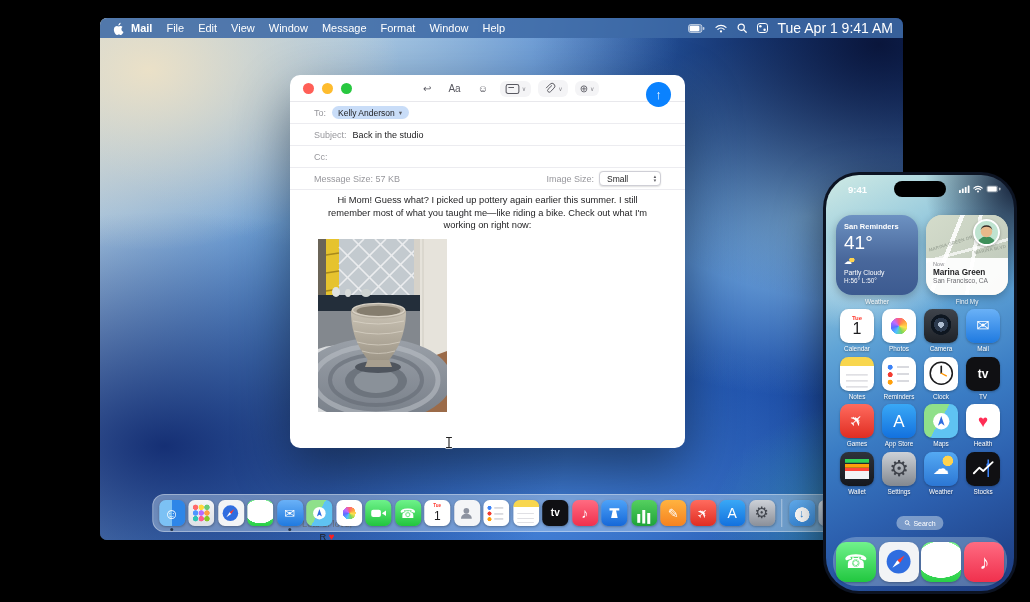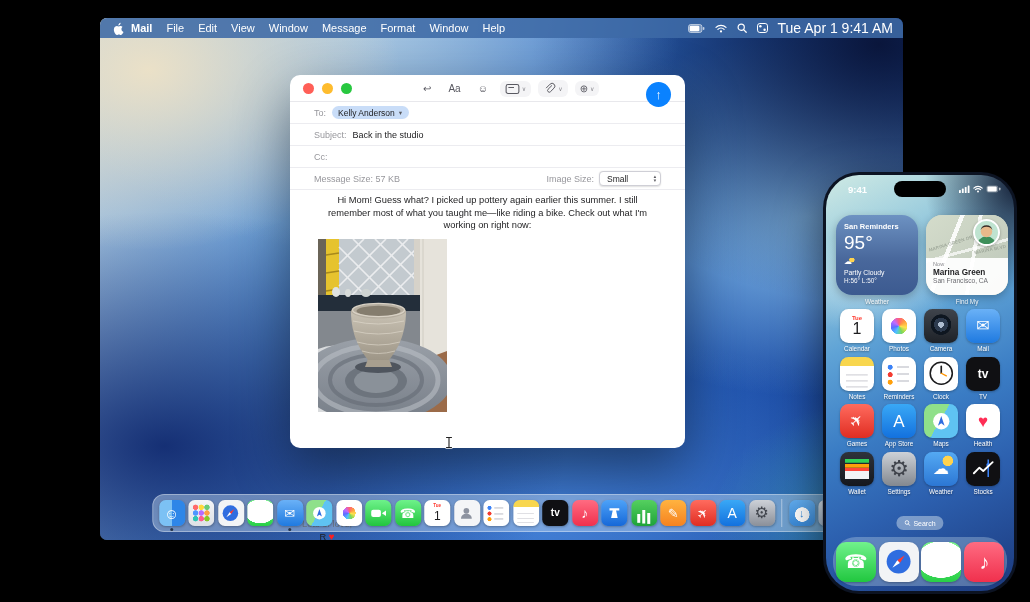--- a/index.html
+++ b/index.html
@@ -467,21 +467,21 @@
       </svg>
       <svg width="15" height="8" viewBox="0 0 17 9">
         <rect x="0.5" y="0.5" width="13.4" height="8" rx="2.2" fill="rgba(255,255,255,.3)"></rect>
         <rect x="1.7" y="1.7" width="10.4" height="5.6" rx="1.2" fill="#fff"></rect>
         <rect x="14.8" y="2.9" width="1.6" height="3.2" rx=".8" fill="rgba(255,255,255,.7)"></rect>
       </svg>
     </div>
 
     <div class="widget" id="w-weather">
       <div class="city">San Reminders</div>
-      <div class="temp">95°</div>
+      <div class="temp">41°</div>
       <div class="cond-ico">☁</div>
       <div class="cond">Partly Cloudy</div>
       <div class="hilo">H:56° L:50°</div>
     </div>
 
     <div class="widget" id="w-findmy">
       <div id="fm-map"></div>
       <span class="street" id="street1">MARINA GREEN DR</span>
       <span class="street" id="street2">MARINA BLVD</span>
       <div id="fm-avatar">

